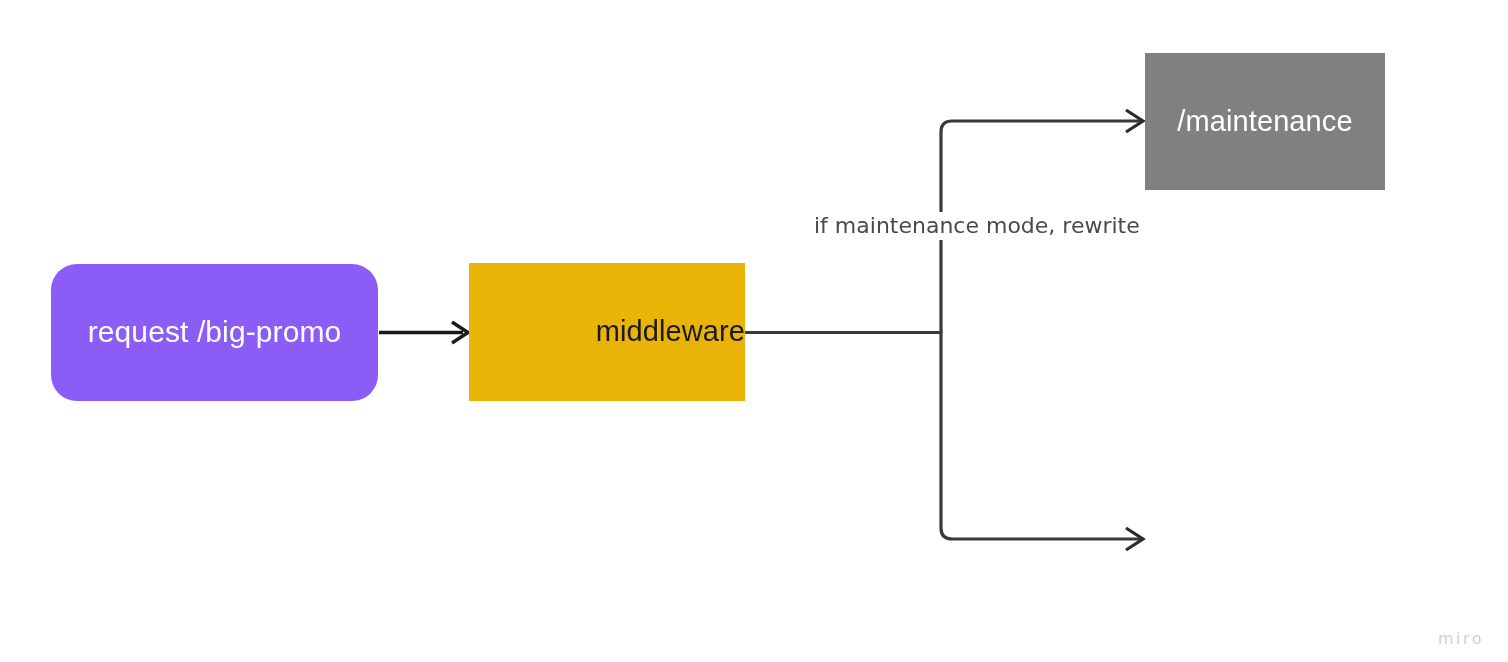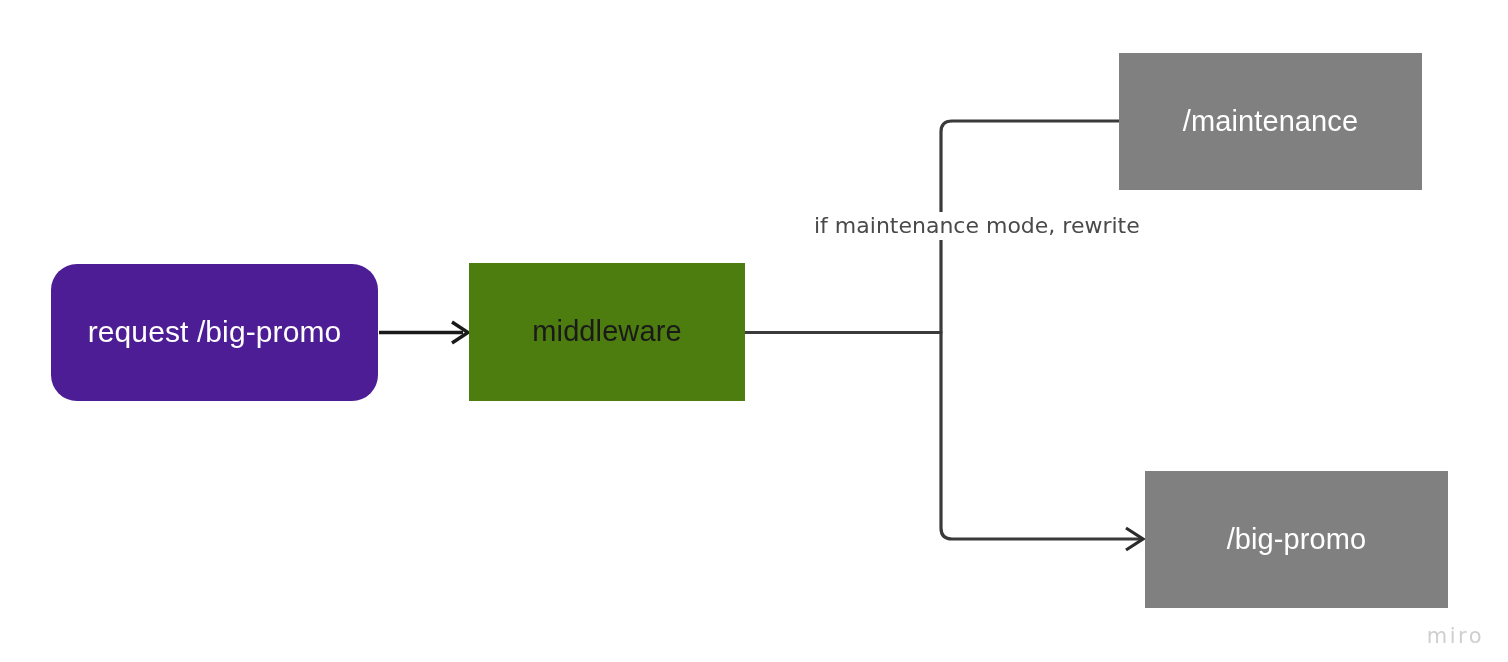--- a/index.html
+++ b/index.html
@@ -43,47 +43,48 @@
     display: block;
     line-height: 1.15;
     white-space: nowrap;
   }
 
   .node-request {
     left: 51px;
     top: 264px;
     width: 327px;
     height: 137px;
-    background: #4c1d95;
+    background: #8b5cf6;
     border-radius: 26px;
   }
   .node-request .node-label {
     color: #ffffff;
     font-size: 30px;
     letter-spacing: 0.1px;
   }
 
   .node-middleware {
     left: 469px;
     top: 263px;
     width: 276px;
     height: 138px;
-    background: #4d7c0f;
+    background: #eab308;
     border-radius: 0;
+    justify-content: flex-end;
   }
   .node-middleware .node-label {
     color: #1a1a1a;
     font-size: 29px;
     letter-spacing: 0.1px;
   }
 
   .node-maintenance {
-    left: 1119px;
+    left: 1145px;
     top: 53px;
-    width: 303px;
+    width: 240px;
     height: 137px;
     background: #808080;
   }
   .node-bigpromo {
     left: 1145px;
     top: 471px;
     width: 303px;
     height: 137px;
     background: #808080;
   }
@@ -113,21 +114,21 @@
     left: 784px;
     top: 436px;
   }
 
   
   .watermark {
     position: absolute;
     right: 24px;
     bottom: 14px;
     font-family: "DejaVu Sans", sans-serif;
-    font-size: 21px;
+    font-size: 16px;
     letter-spacing: 2.5px;
     color: #cfcfcf;
     user-select: none;
   }
 </style>
 </head>
 <body>
 
 <div id="canvas">
 
@@ -158,22 +159,19 @@
   </div>
 
   <div class="node node-middleware">
     <span class="node-label">middleware</span>
   </div>
 
   <div class="node node-maintenance">
     <span class="node-label">/maintenance</span>
   </div>
 
-  <div class="node node-bigpromo">
-    <span class="node-label">/big-promo</span>
-  </div>
 
   <div class="edge-label edge-label-top">if maintenance mode, rewrite</div>
 
 
   <div class="watermark">miro</div>
 
 </div>
 
 </body></html>

